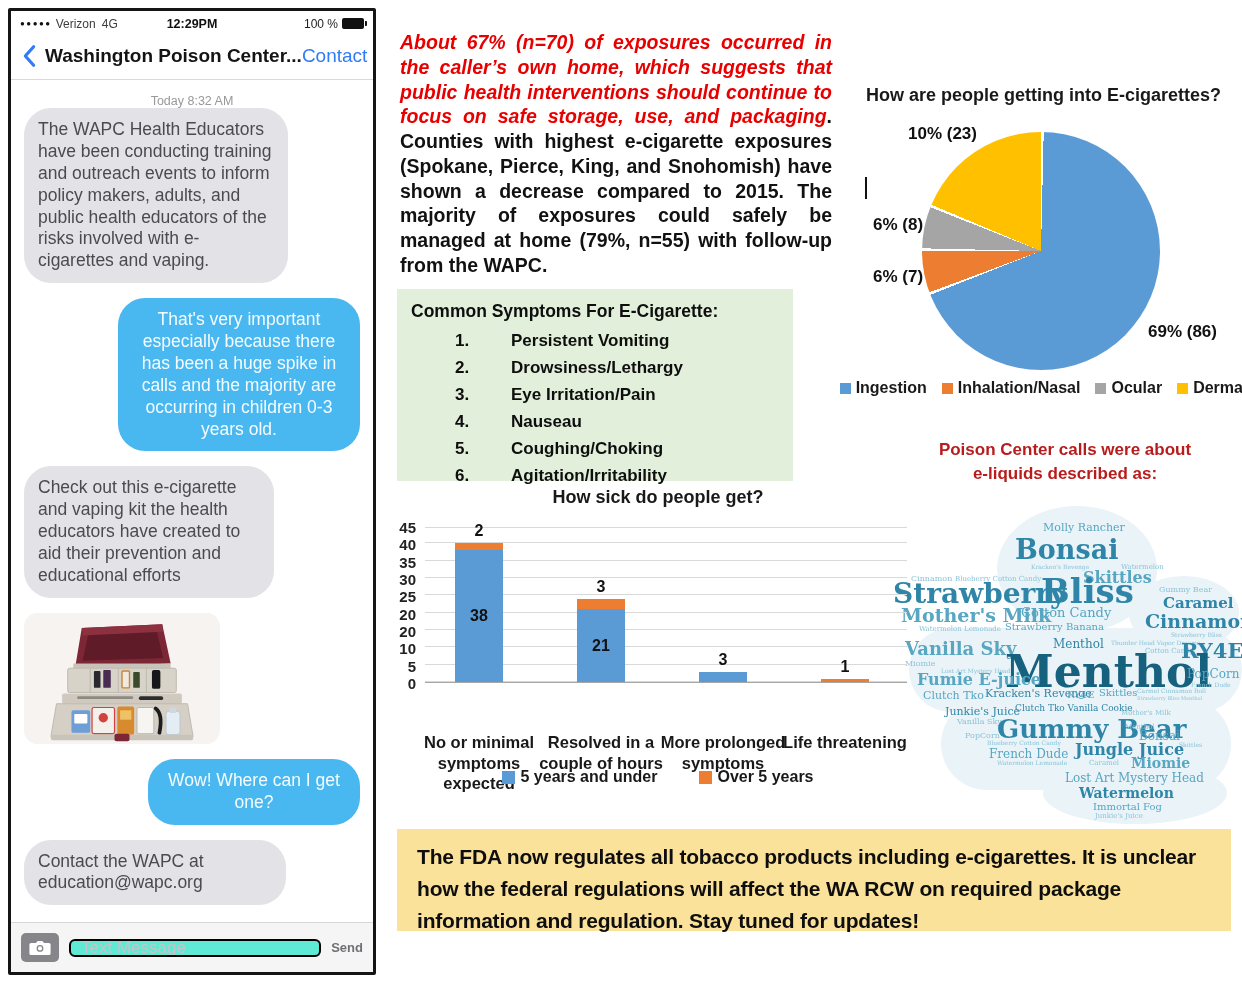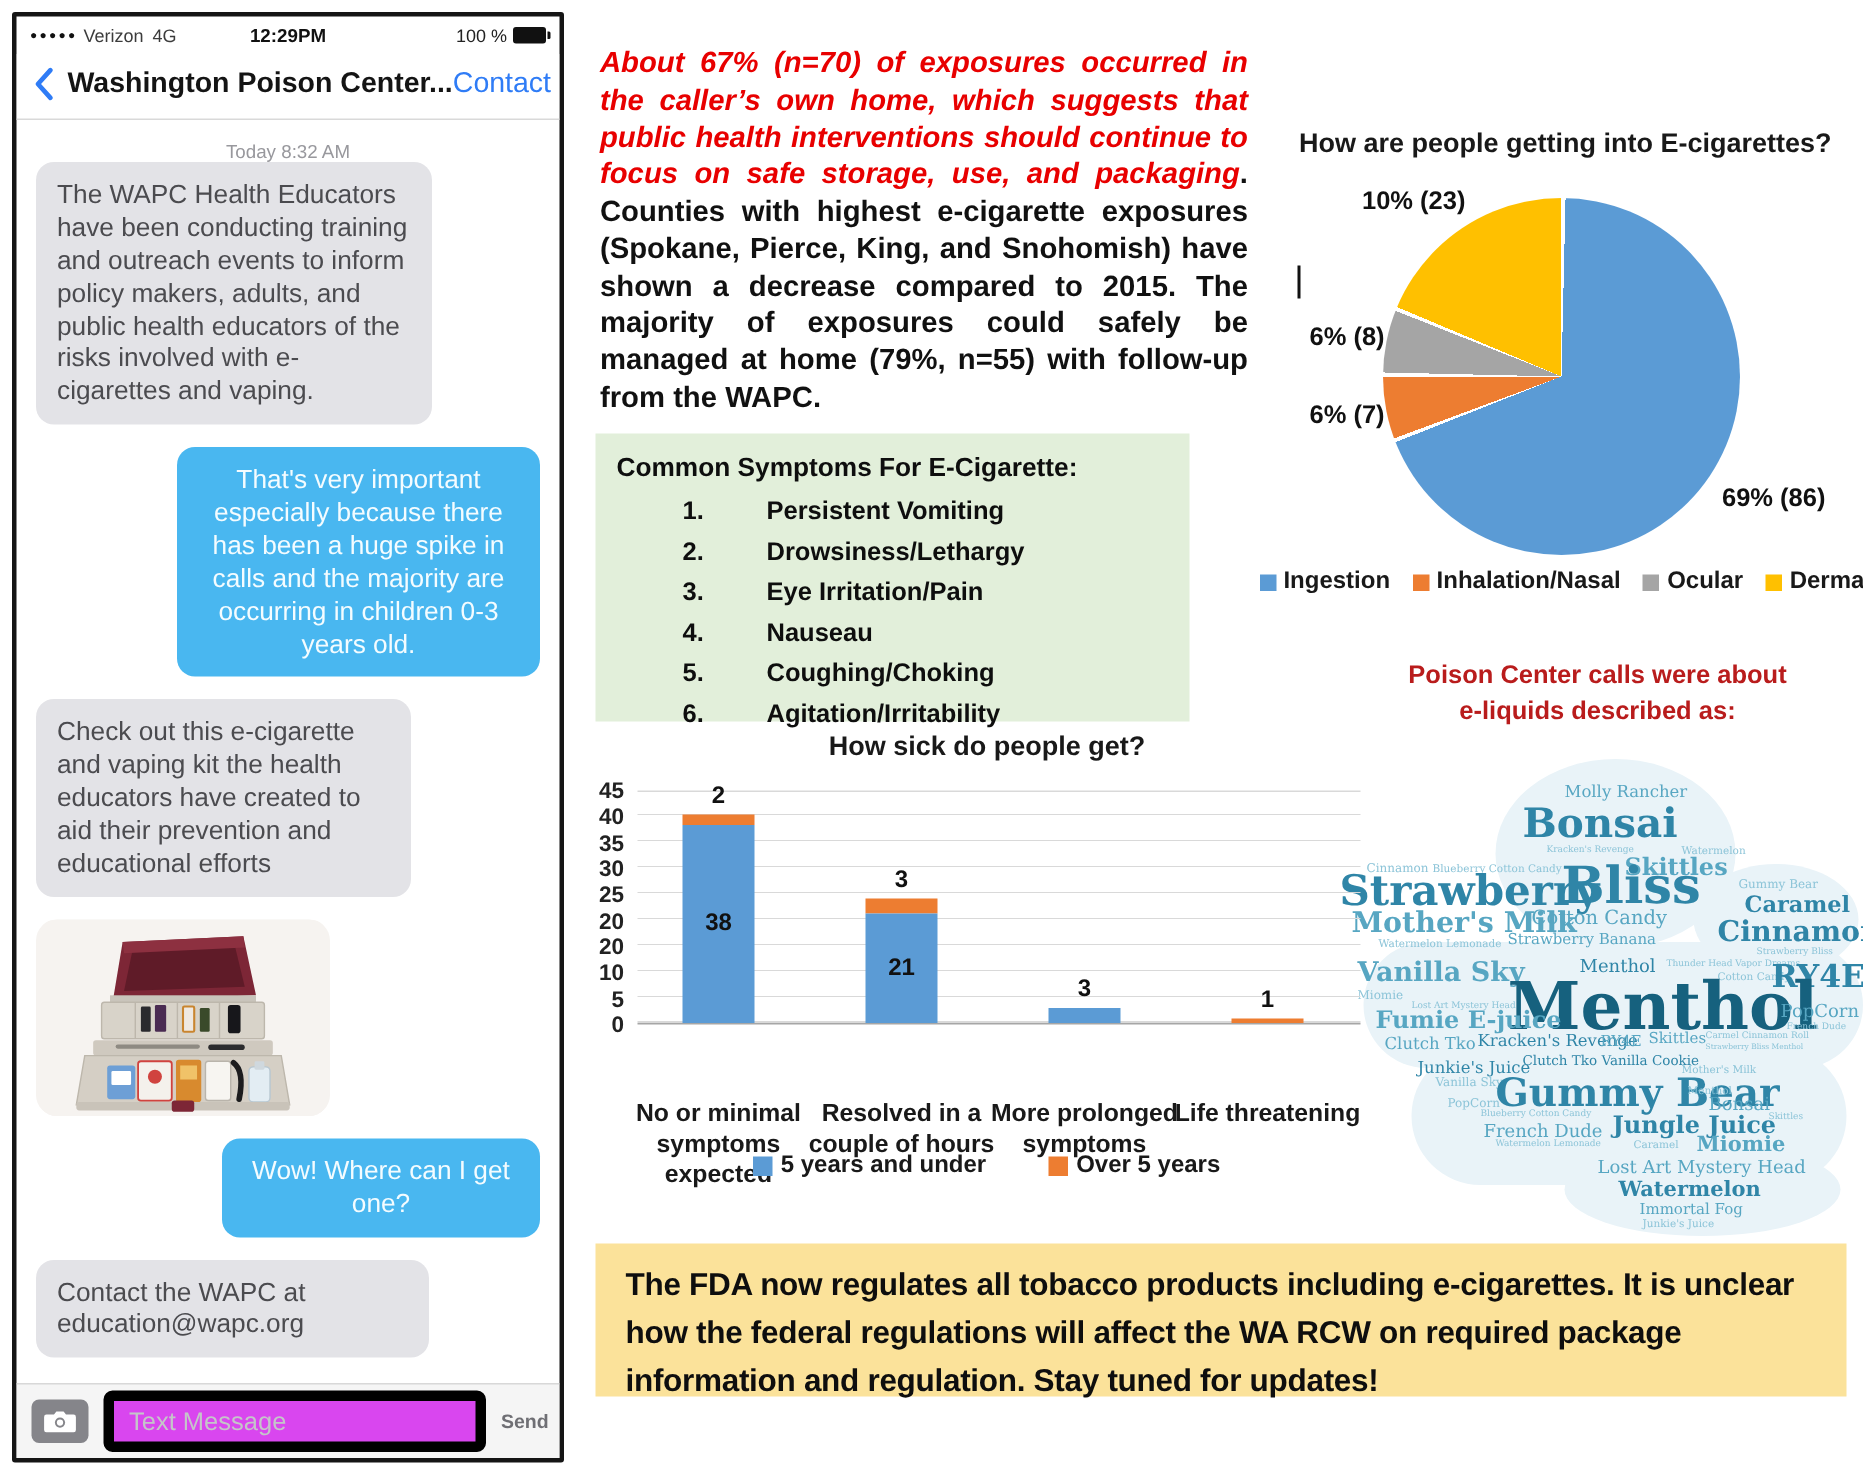--- a/index.html
+++ b/index.html
@@ -16,32 +16,32 @@
   .sb-time { position:absolute; left:0; right:0; text-align:center; font-weight:700; font-size:12.5px; color:#111; }
   .sb-right { margin-left:auto; display:flex; align-items:center; gap:4px; font-size:12px; color:#222; z-index:2; }
   .battery { width:22px; height:11px; background:#111; border-radius:2px; position:relative; display:inline-block; }
   .battery:after { content:""; position:absolute; right:-3px; top:3px; width:2px; height:5px; background:#111; border-radius:0 1px 1px 0; }
   .phone-header { display:flex; align-items:center; padding:8px 12px 11px 10px; border-bottom:1px solid #d9d9d9; background:#fff; }
   .back-chevron { width:16px; height:24px; margin-right:8px; cursor:pointer; flex:0 0 auto; }
   .chat-title { font-size:19px; font-weight:700; color:#141414; white-space:nowrap; }
   .contact-link { margin-left:auto; color:#2f7cf6; font-size:19px; }
   .messages { padding:0 13px; }
   .date-label { text-align:center; color:#98989d; font-size:12.5px; margin-top:14px; margin-bottom:0; }
-  .bubble { border-radius:12px; padding:11px 14px; font-size:17.5px; line-height:1.25; margin-bottom:15px; }
+  .bubble { border-radius:27px; padding:11px 14px; font-size:17.5px; line-height:1.25; margin-bottom:15px; }
   .bubble.them { background:#e3e3e7; color:#4b4b4f; margin-right:auto; }
   .bubble.me { background:#49b7f0; color:#f4fcff; margin-left:auto;text-align:center; }
   .b1 { width:264px; }
   .b2 { width:242px; }
   .b3 { width:250px; }
   .b4 { width:212px; }
   .b5 { width:262px; }
   .img-bubble { width:196px; height:131px; border-radius:14px; background:#f6f3f0; overflow:hidden; margin-bottom:15px; }
   .composer { position:absolute; left:0; right:0; bottom:0; height:50px; background:#f5f5f5; border-top:1px solid #d8d8d8; display:flex; align-items:center; padding:0 10px; gap:10px; }
   .cam-btn { width:38px; height:29px; background:#85858a; border-radius:5px; display:flex; align-items:center; justify-content:center; cursor:pointer; flex:0 0 auto; }
-  .msg-input { flex:1; height:41px; background:#d946ef; border:7px solid #000000; border-radius:6px; padding:0 10px; font-size:17px; color:#333; font-family:"Liberation Sans", sans-serif; }
+  .msg-input { flex:1; height:18px; background:#5eead4; border:2px solid #000000; border-radius:6px; padding:0 10px; font-size:17px; color:#333; font-family:"Liberation Sans", sans-serif; }
   .msg-input::placeholder { color:#c5c5c9; }
   .send-btn { color:#6f6f74; font-size:13px; font-weight:600; background:none; border:none; cursor:pointer; font-family:"Liberation Sans", sans-serif;text-align:center; }
 
   
   .intro { position:absolute; left:400px; top:30px; width:432px; font-size:19.5px; font-weight:700; line-height:1.27; color:#111; text-align:justify; }
   .intro .hl { color:#e80000; font-style:italic; }
 
   
   .green-box { position:absolute; left:397px; top:289px; width:396px; height:192px; background:#e2efda; padding:12px 8px 0 14px; color:#0e0e0e; }
   .green-box .gb-title { font-size:17.5px; font-weight:700; margin-bottom:5px; }

